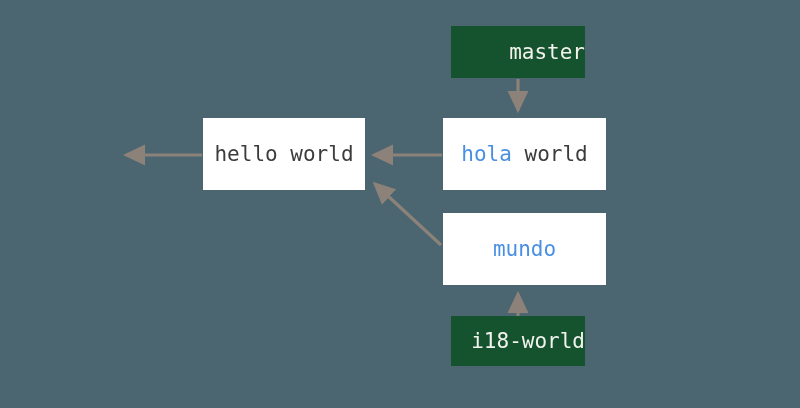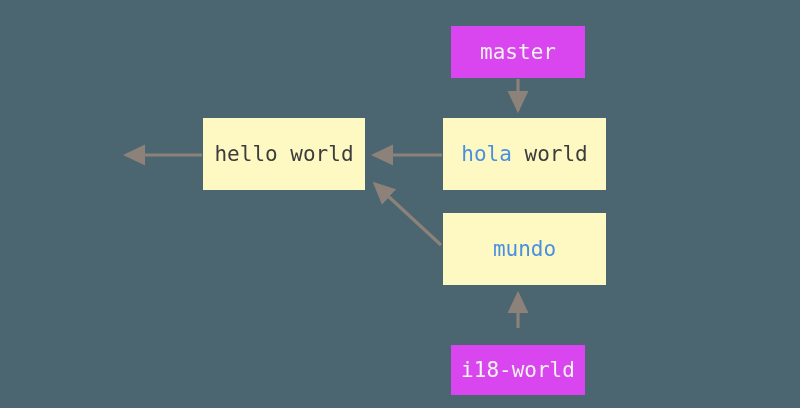--- a/index.html
+++ b/index.html
@@ -29,28 +29,29 @@
   .node {
     position: absolute;
     box-sizing: border-box;
     display: flex;
     align-items: center;
     justify-content: center;
     white-space: pre;
     letter-spacing: 0px;
   }
   .node-commit {
-    background: #fef9c3;
+    background: #ffffff;
     color: #3c3c3c;
     font-size: 21px;
   }
   .node-ref {
-    background: #d946ef;
+    background: #14532d;
     color: #f2f2ee;
     font-size: 21px;
+    justify-content: flex-end;
   }
   .tok-accent {
     color: #4a90e2;
   }
 </style>
 </head>
 <body>
 
 <div id="canvas">
 
@@ -91,17 +92,17 @@
   </div>
 
   <div class="node node-commit" style="left:443px; top:118px; width:163px; height:72px;justify-content:center;">
     <span class="tok-accent">hola</span><span> world</span>
   </div>
 
   <div class="node node-commit" style="left:443px; top:213px; width:163px; height:72px;">
     <span class="tok-accent">mundo</span>
   </div>
 
-  <div class="node node-ref" style="left:451px; top:345px; width:134px; height:50px;">
+  <div class="node node-ref" style="left:451px; top:316px; width:134px; height:50px;">
     <span>i18-world</span>
   </div>
 
 </div>
 
 </body></html>

